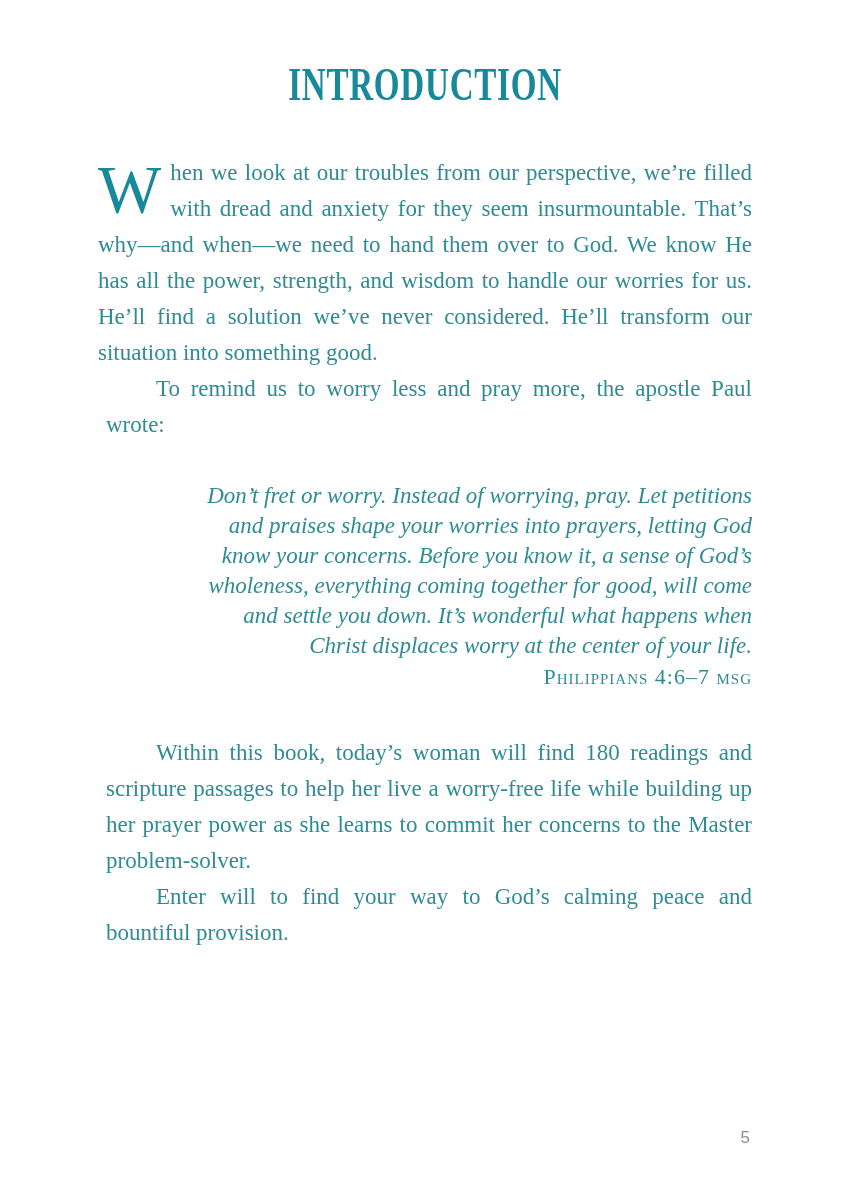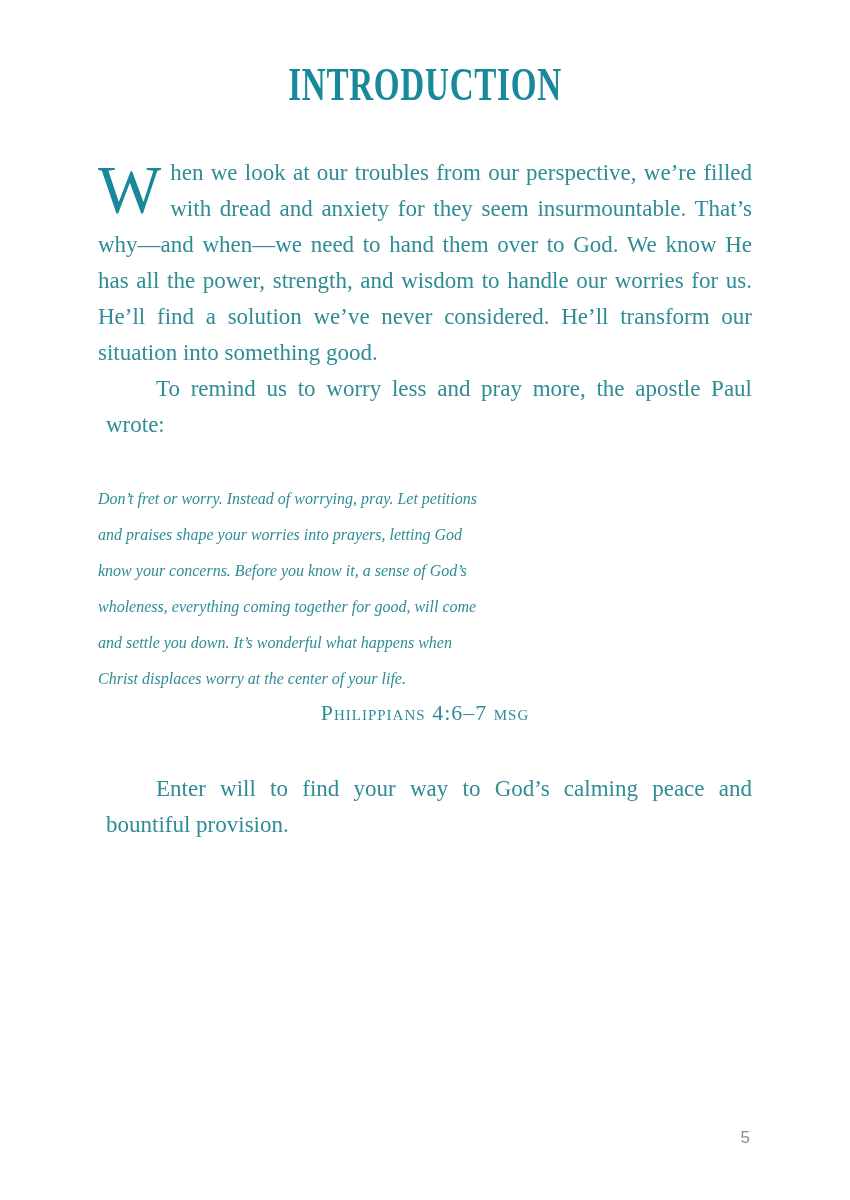--- a/index.html
+++ b/index.html
@@ -47,28 +47,28 @@
   .drop-cap {
     float: left;
     font-size: 67px;
     line-height: 60px;
     padding: 4px 9px 0 0;
     color: #17899a;
     font-weight: normal;
   }
   .scripture-quote {
     margin-top: 38px;
-    text-align: left;
+    text-align: right;
     font-style: italic;
     white-space: pre-line;
-    font-size: 16px;
-    line-height: 36px;
+    font-size: 23px;
+    line-height: 30px;
   }
   .scripture-attribution {
-    text-align: center;
+    text-align: right;
     font-variant: small-caps;
     font-style: normal;
     font-size: 22px;
     line-height: 32px;
     letter-spacing: 1px;
     margin-bottom: 42px;
   }
   .page-number {
     position: absolute;
     right: 100px;
@@ -93,20 +93,21 @@
 
     <div class="scripture-quote">Don’t fret or worry. Instead of worrying, pray. Let petitions
 and praises shape your worries into prayers, letting God
 know your concerns. Before you know it, a sense of God’s
 wholeness, everything coming together for good, will come
 and settle you down. It’s wonderful what happens when
 Christ displaces worry at the center of your life.</div>
 
     <div class="scripture-attribution">Philippians 4:6–7 msg</div>
 
+    <p class="body-para indent">Within this book, today’s woman will find 180 readings and scripture passages to help her live a worry-free life while building up her prayer power as she learns to commit her concerns to the Master problem-solver.</p>
 
     <p class="body-para indent">Enter will to find your way to God’s calming peace and bountiful provision.</p>
 
   </div>
 
   <div class="page-number">5</div>
 
 </div>
 
 </body></html>

